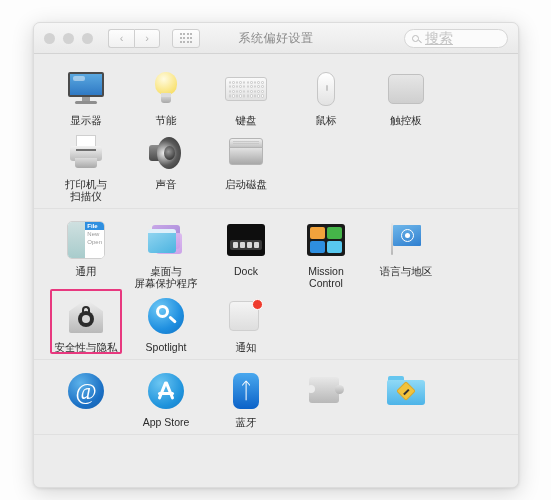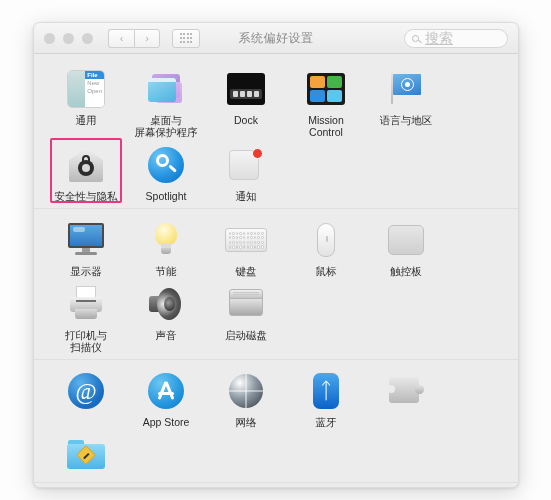--- a/index.html
+++ b/index.html
@@ -357,20 +357,148 @@
         <span class="mag"></span>
         <span>搜索</span>
       </div>
     </div>
 
     <div class="content">
 
       <div class="row">
         <div class="cell">
           <div class="iconwrap">
+            <div class="ic-display">
+                <div class="scr"></div>
+                <div class="neck"></div>
+                <div class="base"></div>
+              </div>
+          </div>
+          <div class="lbl">显示器</div>
+        </div>
+
+        <div class="cell">
+          <div class="iconwrap">
+            <div class="ic-bulb">
+                <div class="glass"></div>
+                <div class="neck2"></div>
+                <div class="base2"></div>
+              </div>
+          </div>
+          <div class="lbl">节能</div>
+        </div>
+
+        <div class="cell">
+          <div class="iconwrap">
+            <div class="ic-kb">
+              <div class="krow">
+                  <i></i>
+                  <i></i>
+                  <i></i>
+                  <i></i>
+                  <i></i>
+                  <i></i>
+                  <i></i>
+                  <i></i>
+                  <i></i>
+                  <i></i>
+                </div>
+              <div class="krow">
+                  <i></i>
+                  <i></i>
+                  <i></i>
+                  <i></i>
+                  <i></i>
+                  <i></i>
+                  <i></i>
+                  <i></i>
+                  <i></i>
+                  <i></i>
+                </div>
+              <div class="krow">
+                  <i></i>
+                  <i></i>
+                  <i></i>
+                  <i></i>
+                  <i></i>
+                  <i></i>
+                  <i></i>
+                  <i></i>
+                  <i></i>
+                  <i></i>
+                </div>
+              <div class="krow">
+                  <i></i>
+                  <i></i>
+                  <i></i>
+                  <i></i>
+                  <i></i>
+                  <i></i>
+                  <i></i>
+                  <i></i>
+                  <i></i>
+                  <i></i>
+                </div>
+            </div>
+          </div>
+          <div class="lbl">键盘</div>
+        </div>
+
+        <div class="cell">
+          <div class="iconwrap">
+            <div class="ic-mouse"></div>
+          </div>
+          <div class="lbl">鼠标</div>
+        </div>
+
+        <div class="cell">
+          <div class="iconwrap">
+            <div class="ic-trackpad"></div>
+          </div>
+          <div class="lbl">触控板</div>
+        </div>
+
+        <div class="cell">
+          <div class="iconwrap">
+            <div class="ic-printer">
+                <div class="paper"></div>
+                <div class="body"></div>
+                <div class="slot"></div>
+                <div class="tray"></div>
+              </div>
+          </div>
+          <div class="lbl" style="white-space:pre-line">打印机与
+扫描仪</div>
+        </div>
+
+        <div class="cell">
+          <div class="iconwrap">
+            <div class="ic-sound">
+                <div class="tail"></div>
+                <div class="cone"></div>
+              </div>
+          </div>
+          <div class="lbl">声音</div>
+        </div>
+
+        <div class="cell">
+          <div class="iconwrap">
+            <div class="ic-disk">
+                <div class="top"></div>
+                <div class="mid"></div>
+                <div class="lines"></div>
+              </div>
+          </div>
+          <div class="lbl">启动磁盘</div>
+        </div>
+      </div>
+
+      <div class="row">
+        <div class="cell">
+          <div class="iconwrap">
             <div class="ic-general">
                 <div class="lhs"></div>
                 <div class="rhs">
                   <b>File</b>
                   <s>New</s>
                   <s>Open</s>
                 </div>
               </div>
           </div>
           <div class="lbl">通用</div>
@@ -453,172 +581,38 @@
             <div class="ic-notif">
                 <div class="card"></div>
                 <div class="badge"></div>
               </div>
           </div>
           <div class="lbl">通知</div>
         </div>
       </div>
 
       <div class="row">
-        <div class="cell">
-          <div class="iconwrap">
-            <div class="ic-display">
-                <div class="scr"></div>
-                <div class="neck"></div>
-                <div class="base"></div>
-              </div>
-          </div>
-          <div class="lbl">显示器</div>
-        </div>
-
-        <div class="cell">
-          <div class="iconwrap">
-            <div class="ic-bulb">
-                <div class="glass"></div>
-                <div class="neck2"></div>
-                <div class="base2"></div>
-              </div>
-          </div>
-          <div class="lbl">节能</div>
-        </div>
-
-        <div class="cell">
-          <div class="iconwrap">
-            <div class="ic-kb">
-              <div class="krow">
-                  <i></i>
-                  <i></i>
-                  <i></i>
-                  <i></i>
-                  <i></i>
-                  <i></i>
-                  <i></i>
-                  <i></i>
-                  <i></i>
-                  <i></i>
-                </div>
-              <div class="krow">
-                  <i></i>
-                  <i></i>
-                  <i></i>
-                  <i></i>
-                  <i></i>
-                  <i></i>
-                  <i></i>
-                  <i></i>
-                  <i></i>
-                  <i></i>
-                </div>
-              <div class="krow">
-                  <i></i>
-                  <i></i>
-                  <i></i>
-                  <i></i>
-                  <i></i>
-                  <i></i>
-                  <i></i>
-                  <i></i>
-                  <i></i>
-                  <i></i>
-                </div>
-              <div class="krow">
-                  <i></i>
-                  <i></i>
-                  <i></i>
-                  <i></i>
-                  <i></i>
-                  <i></i>
-                  <i></i>
-                  <i></i>
-                  <i></i>
-                  <i></i>
-                </div>
-            </div>
-          </div>
-          <div class="lbl">键盘</div>
-        </div>
-
-        <div class="cell">
-          <div class="iconwrap">
-            <div class="ic-mouse"></div>
-          </div>
-          <div class="lbl">鼠标</div>
-        </div>
-
-        <div class="cell">
-          <div class="iconwrap">
-            <div class="ic-trackpad"></div>
-          </div>
-          <div class="lbl">触控板</div>
-        </div>
-
-        <div class="cell">
-          <div class="iconwrap">
-            <div class="ic-printer">
-                <div class="paper"></div>
-                <div class="body"></div>
-                <div class="slot"></div>
-                <div class="tray"></div>
-              </div>
-          </div>
-          <div class="lbl" style="white-space:pre-line">打印机与
-扫描仪</div>
-        </div>
-
-        <div class="cell">
-          <div class="iconwrap">
-            <div class="ic-sound">
-                <div class="tail"></div>
-                <div class="cone"></div>
-              </div>
-          </div>
-          <div class="lbl">声音</div>
-        </div>
-
-        <div class="cell">
-          <div class="iconwrap">
-            <div class="ic-disk">
-                <div class="top"></div>
-                <div class="mid"></div>
-                <div class="lines"></div>
-              </div>
-          </div>
-          <div class="lbl">启动磁盘</div>
-        </div>
-      </div>
-
-      <div class="row">
 
         <div class="cell">
           <div class="iconwrap">
             <div class="ic-at">@</div>
           </div>
         </div>
 
         <div class="cell">
           <div class="iconwrap">
             <div class="ic-appstore">
                 <div class="a1"></div>
                 <div class="a2"></div>
                 <div class="a3"></div>
               </div>
           </div>
           <div class="lbl">App Store</div>
         </div>
 
-        <div class="cell">
-          <div class="iconwrap">
-            <div class="ic-globe"></div>
-          </div>
-          <div class="lbl">网络</div>
-        </div>
 
         <div class="cell">
           <div class="iconwrap">
             <div class="ic-bt">ᛏ</div>
           </div>
           <div class="lbl">蓝牙</div>
         </div>
 
         <div class="cell">
           <div class="iconwrap">

